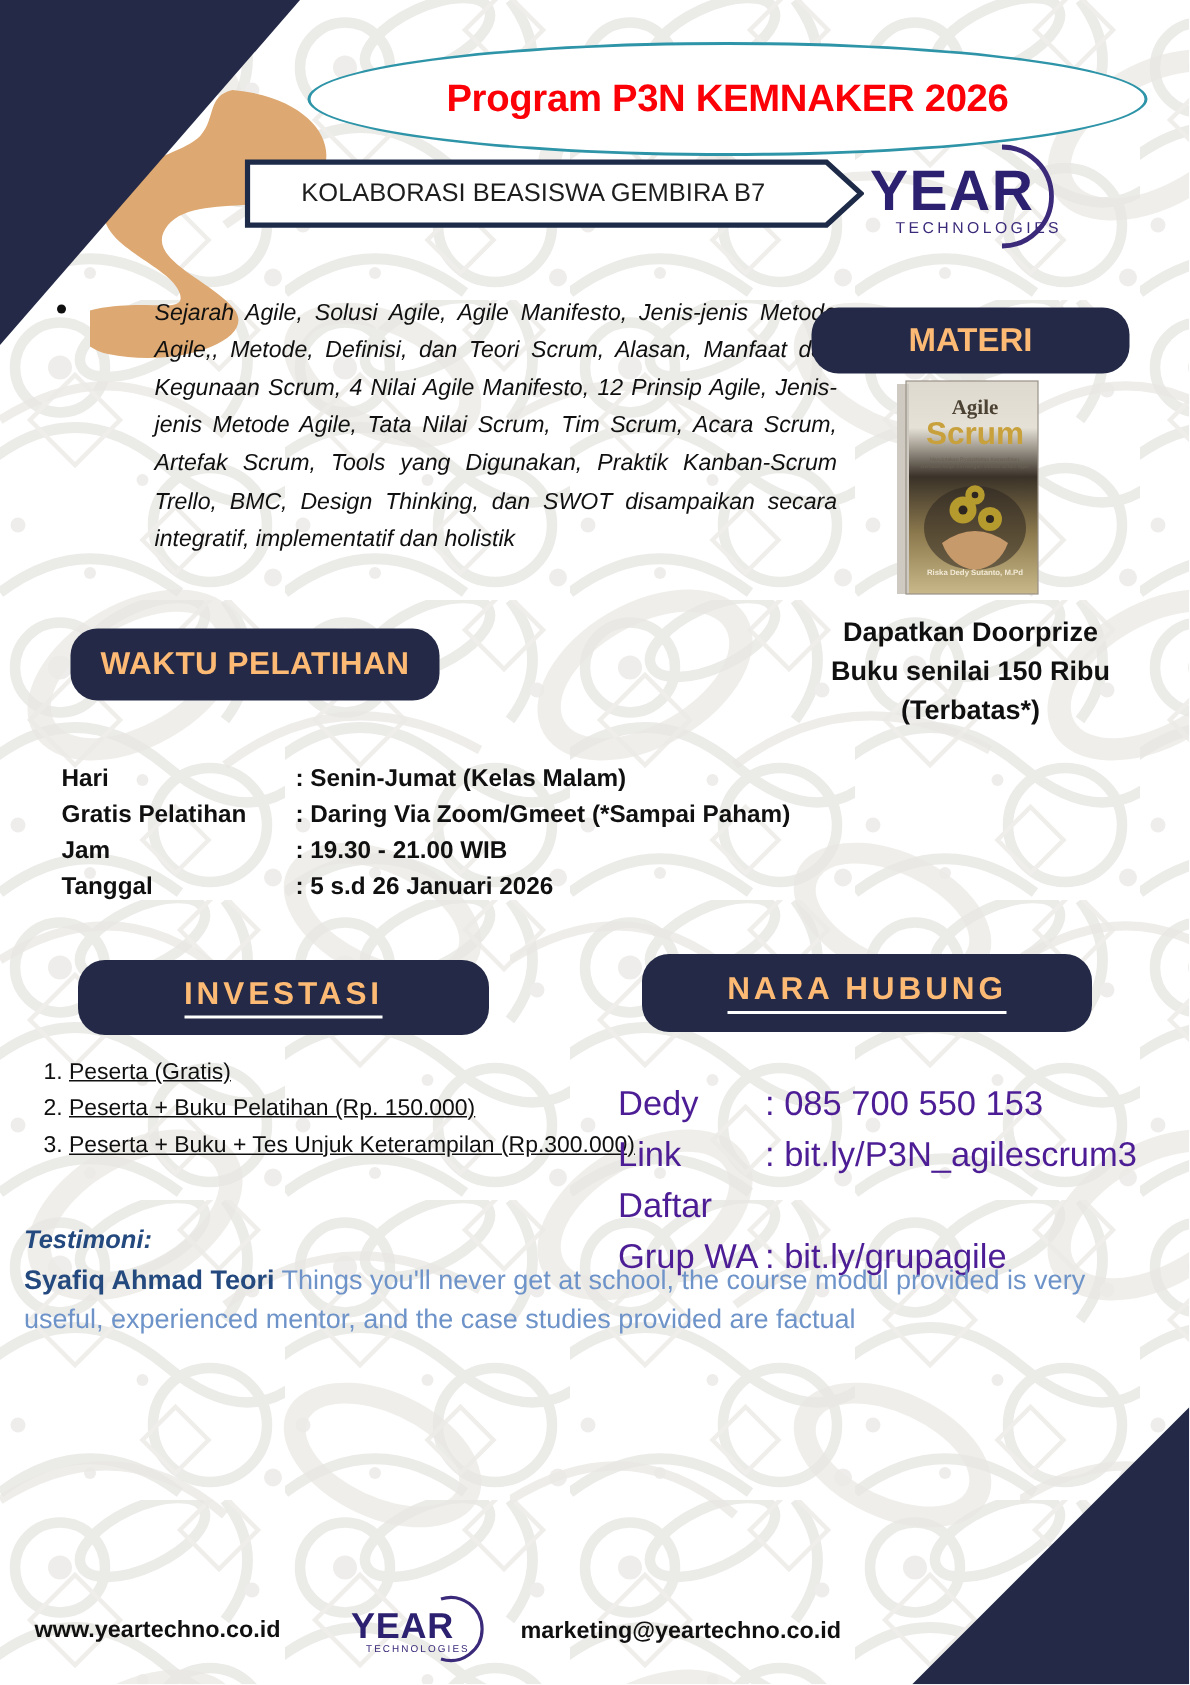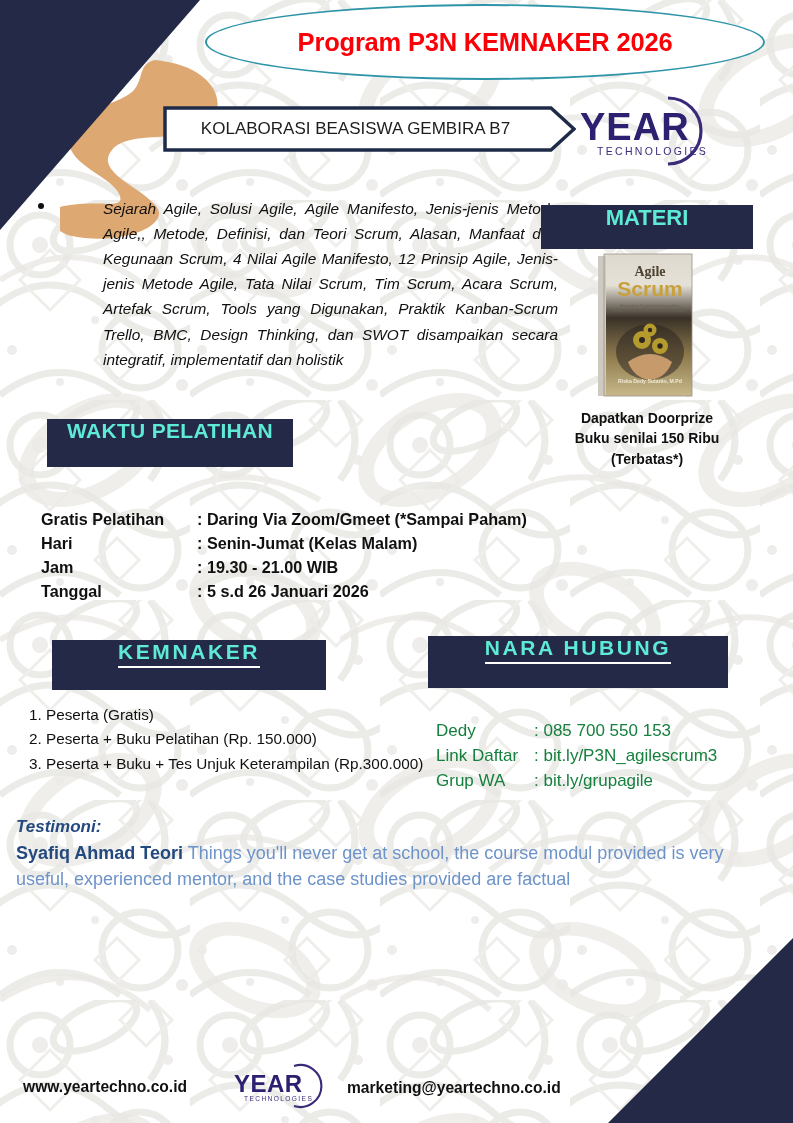--- a/index.html
+++ b/index.html
@@ -41,21 +41,21 @@
   .tan-wave {
     position: absolute;
     left: 60px; top: 60px;
     width: 230px; height: 200px;
     z-index: 2;
   }
 
   
   .title-ellipse {
     position: absolute;
-    left: 205px; top: 4px;
+    left: 205px; top: 28px;
     width: 560px; height: 76px;
     z-index: 5;
   }
   .title-ellipse .ell-shape {
     position: absolute; inset: 0;
     background: #ffffff;
     border: 2.5px solid #2e94a8;
     border-radius: 50%;
   }
   .title-text {
@@ -124,46 +124,47 @@
     width: 6px; height: 6px;
     border-radius: 50%;
     background: #101010;
     z-index: 4;
   }
 
   
   .hdr {
     position: absolute;
     background: #232946;
-    color: #5eead4;
+    color: #fdba74;
     display: flex;
-    align-items: flex-start;
+    align-items: center;
     justify-content: center;
     font-weight: bold;
     z-index: 4;
+    border-radius: 18px;
   }
   .hdr-materi   { left: 541px; top: 205px;  width: 212px; height: 44px; font-size: 22px; }
   .hdr-waktu    { left: 47px;  top: 419px;  width: 246px; height: 48px; font-size: 21px; letter-spacing: 0.3px; }
   .hdr-invest   { left: 52px;  top: 640px;  width: 274px; height: 50px; font-size: 21px; letter-spacing: 2.6px; }
   .hdr-invest span, .hdr-nara span { border-bottom: 2.5px solid #ffffff; padding-bottom: 2px; }
   .hdr-nara     { left: 428px; top: 636px;  width: 300px; height: 52px; font-size: 21px; letter-spacing: 2.6px; }
 
   
   .book {
     position: absolute;
     left: 598px; top: 252px;
     width: 100px; height: 148px;
     z-index: 4;
   }
   .book-caption {
     position: absolute;
     left: 541px; top: 408px;
     width: 212px;
     text-align: center;
-    font-size: 14px;
+    font-size: 18px;
     font-weight: bold;
     line-height: 1.45;
     color: #101010;
     z-index: 4;
   }
 
   
   .waktu-table {
     position: absolute;
     left: 41px; top: 508px;
@@ -182,29 +183,29 @@
     position: absolute;
     left: 24px; top: 703px;
     width: 400px;
     z-index: 4;
     font-size: 15.3px;
     color: #101010;
     line-height: 1.52;
     margin: 0;
     padding: 0 0 0 22px;
   }
-  .invest-list li { margin: 0 0 1px 0; }
+  .invest-list li { margin: 0 0 1px 0; text-decoration: underline; }
 
   
   .nara-table {
     position: absolute;
-    left: 436px; top: 718px;
-    z-index: 4;
-    font-size: 17px;
-    color: #15803d;
+    left: 412px; top: 718px;
+    z-index: 4;
+    font-size: 23px;
+    color: #4c1d95;
     line-height: 1.48;
   }
   .nara-row { display: flex; }
   .nara-key { width: 98px; flex: 0 0 98px; }
   .nara-val { white-space: nowrap; }
 
   
   .testi {
     position: absolute;
     left: 16px; top: 815px;
@@ -383,39 +384,39 @@
     <div>Buku senilai 150 Ribu</div>
     <div>(Terbatas*)</div>
   </div>
 
   <div class="hdr hdr-waktu">
     <span>WAKTU PELATIHAN</span>
   </div>
 
   <div class="waktu-table">
     <div class="waktu-row">
+      <div class="waktu-key">Hari</div>
+      <div class="waktu-val">: Senin-Jumat (Kelas Malam)</div>
+    </div>
+    <div class="waktu-row">
       <div class="waktu-key">Gratis Pelatihan</div>
       <div class="waktu-val">: Daring Via Zoom/Gmeet (*Sampai Paham)</div>
-    </div>
-    <div class="waktu-row">
-      <div class="waktu-key">Hari</div>
-      <div class="waktu-val">: Senin-Jumat (Kelas Malam)</div>
     </div>
     <div class="waktu-row">
       <div class="waktu-key">Jam</div>
       <div class="waktu-val">: 19.30 - 21.00 WIB</div>
     </div>
     <div class="waktu-row">
       <div class="waktu-key">Tanggal</div>
       <div class="waktu-val">: 5 s.d 26 Januari 2026</div>
     </div>
   </div>
 
   <div class="hdr hdr-invest">
-    <span>KEMNAKER</span>
+    <span>INVESTASI</span>
   </div>
   <ol class="invest-list">
     <li>Peserta (Gratis)</li>
     <li>Peserta + Buku Pelatihan (Rp. 150.000)</li>
     <li>Peserta + Buku + Tes Unjuk Keterampilan (Rp.300.000)</li>
   </ol>
 
   <div class="hdr hdr-nara">
     <span>NARA HUBUNG</span>
   </div>

